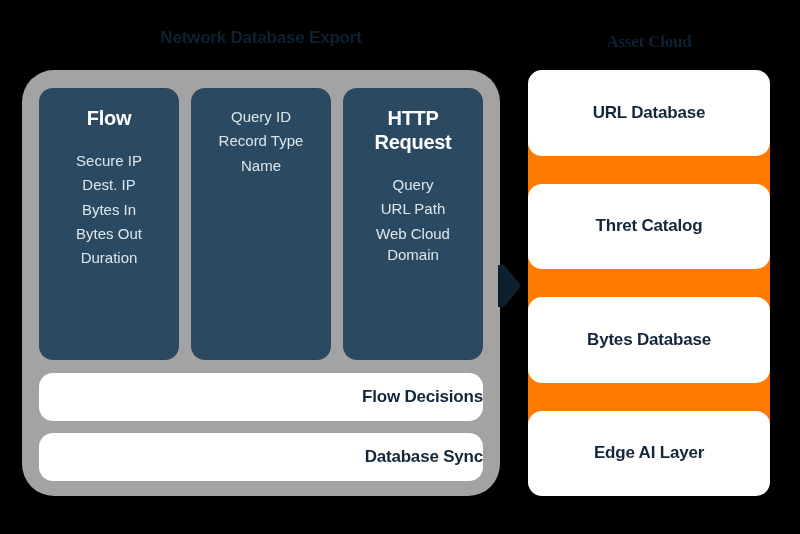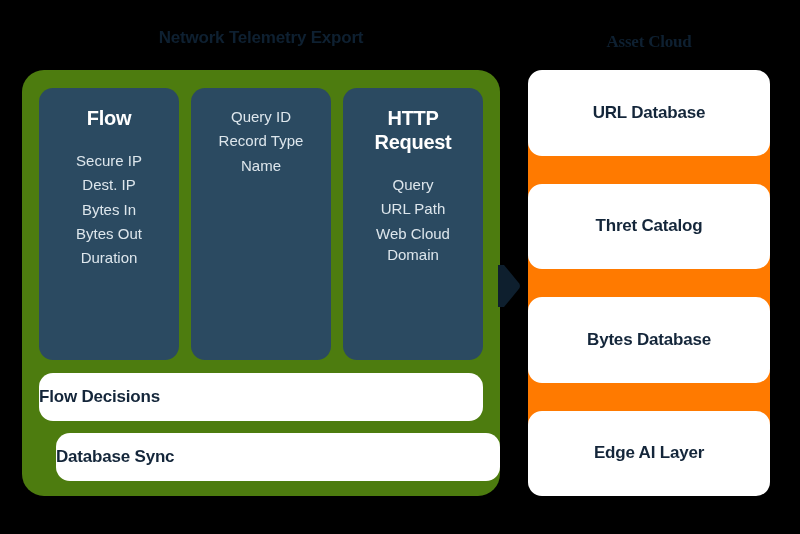--- a/index.html
+++ b/index.html
@@ -35,22 +35,22 @@
   #title-left  { left: 22px;  top: 28px; width: 478px; }
   #title-right { left: 528px; top: 32px; width: 242px; font-family: Liberation Serif, serif; }
 
   
   .panel-left {
     position: absolute;
     left: 22px;
     top: 70px;
     width: 478px;
     height: 426px;
-    background: #4d7c0f;
-    border-radius: 22px;
+    background: #a3a3a3;
+    border-radius: 32px;
   }
 
   .columns {
     position: absolute;
     left: 17px;
     top: 18px;
     width: 444px;
     height: 272px;
     display: flex;
     gap: 12px;
@@ -86,31 +86,31 @@
   
   .bar {
     position: absolute;
     left: 17px;
     width: 444px;
     height: 48px;
     background: #ffffff;
     border-radius: 14px;
     display: flex;
     align-items: center;
-    justify-content: flex-start;
+    justify-content: flex-end;
     box-sizing: border-box;
   }
   .bar-label {
     color: #14263a;
     font-weight: bold;
     font-size: 17px;
     letter-spacing: -0.2px;
   }
   #bar-0 { top: 303px; }
-  #bar-1 { top: 363px; margin-left: 17px; }
+  #bar-1 { top: 363px; }
 
   
   .connector {
     position: absolute;
     left: 498px;
     top: 265px;
     width: 22px;
     height: 42px;
   }
 
@@ -142,21 +142,21 @@
     font-weight: bold;
     font-size: 17px;
     letter-spacing: -0.2px;
   }
 </style>
 </head>
 <body>
 
 <div class="canvas">
 
-  <div class="title" id="title-left">Network Telemetry Export</div>
+  <div class="title" id="title-left">Network Database Export</div>
 
   <div class="title" id="title-right">Asset Cloud</div>
 
   <div class="panel-left">
 
     <div class="columns">
 
       <div class="column">
         <div class="col-title">Flow</div>
         <div class="col-items">

